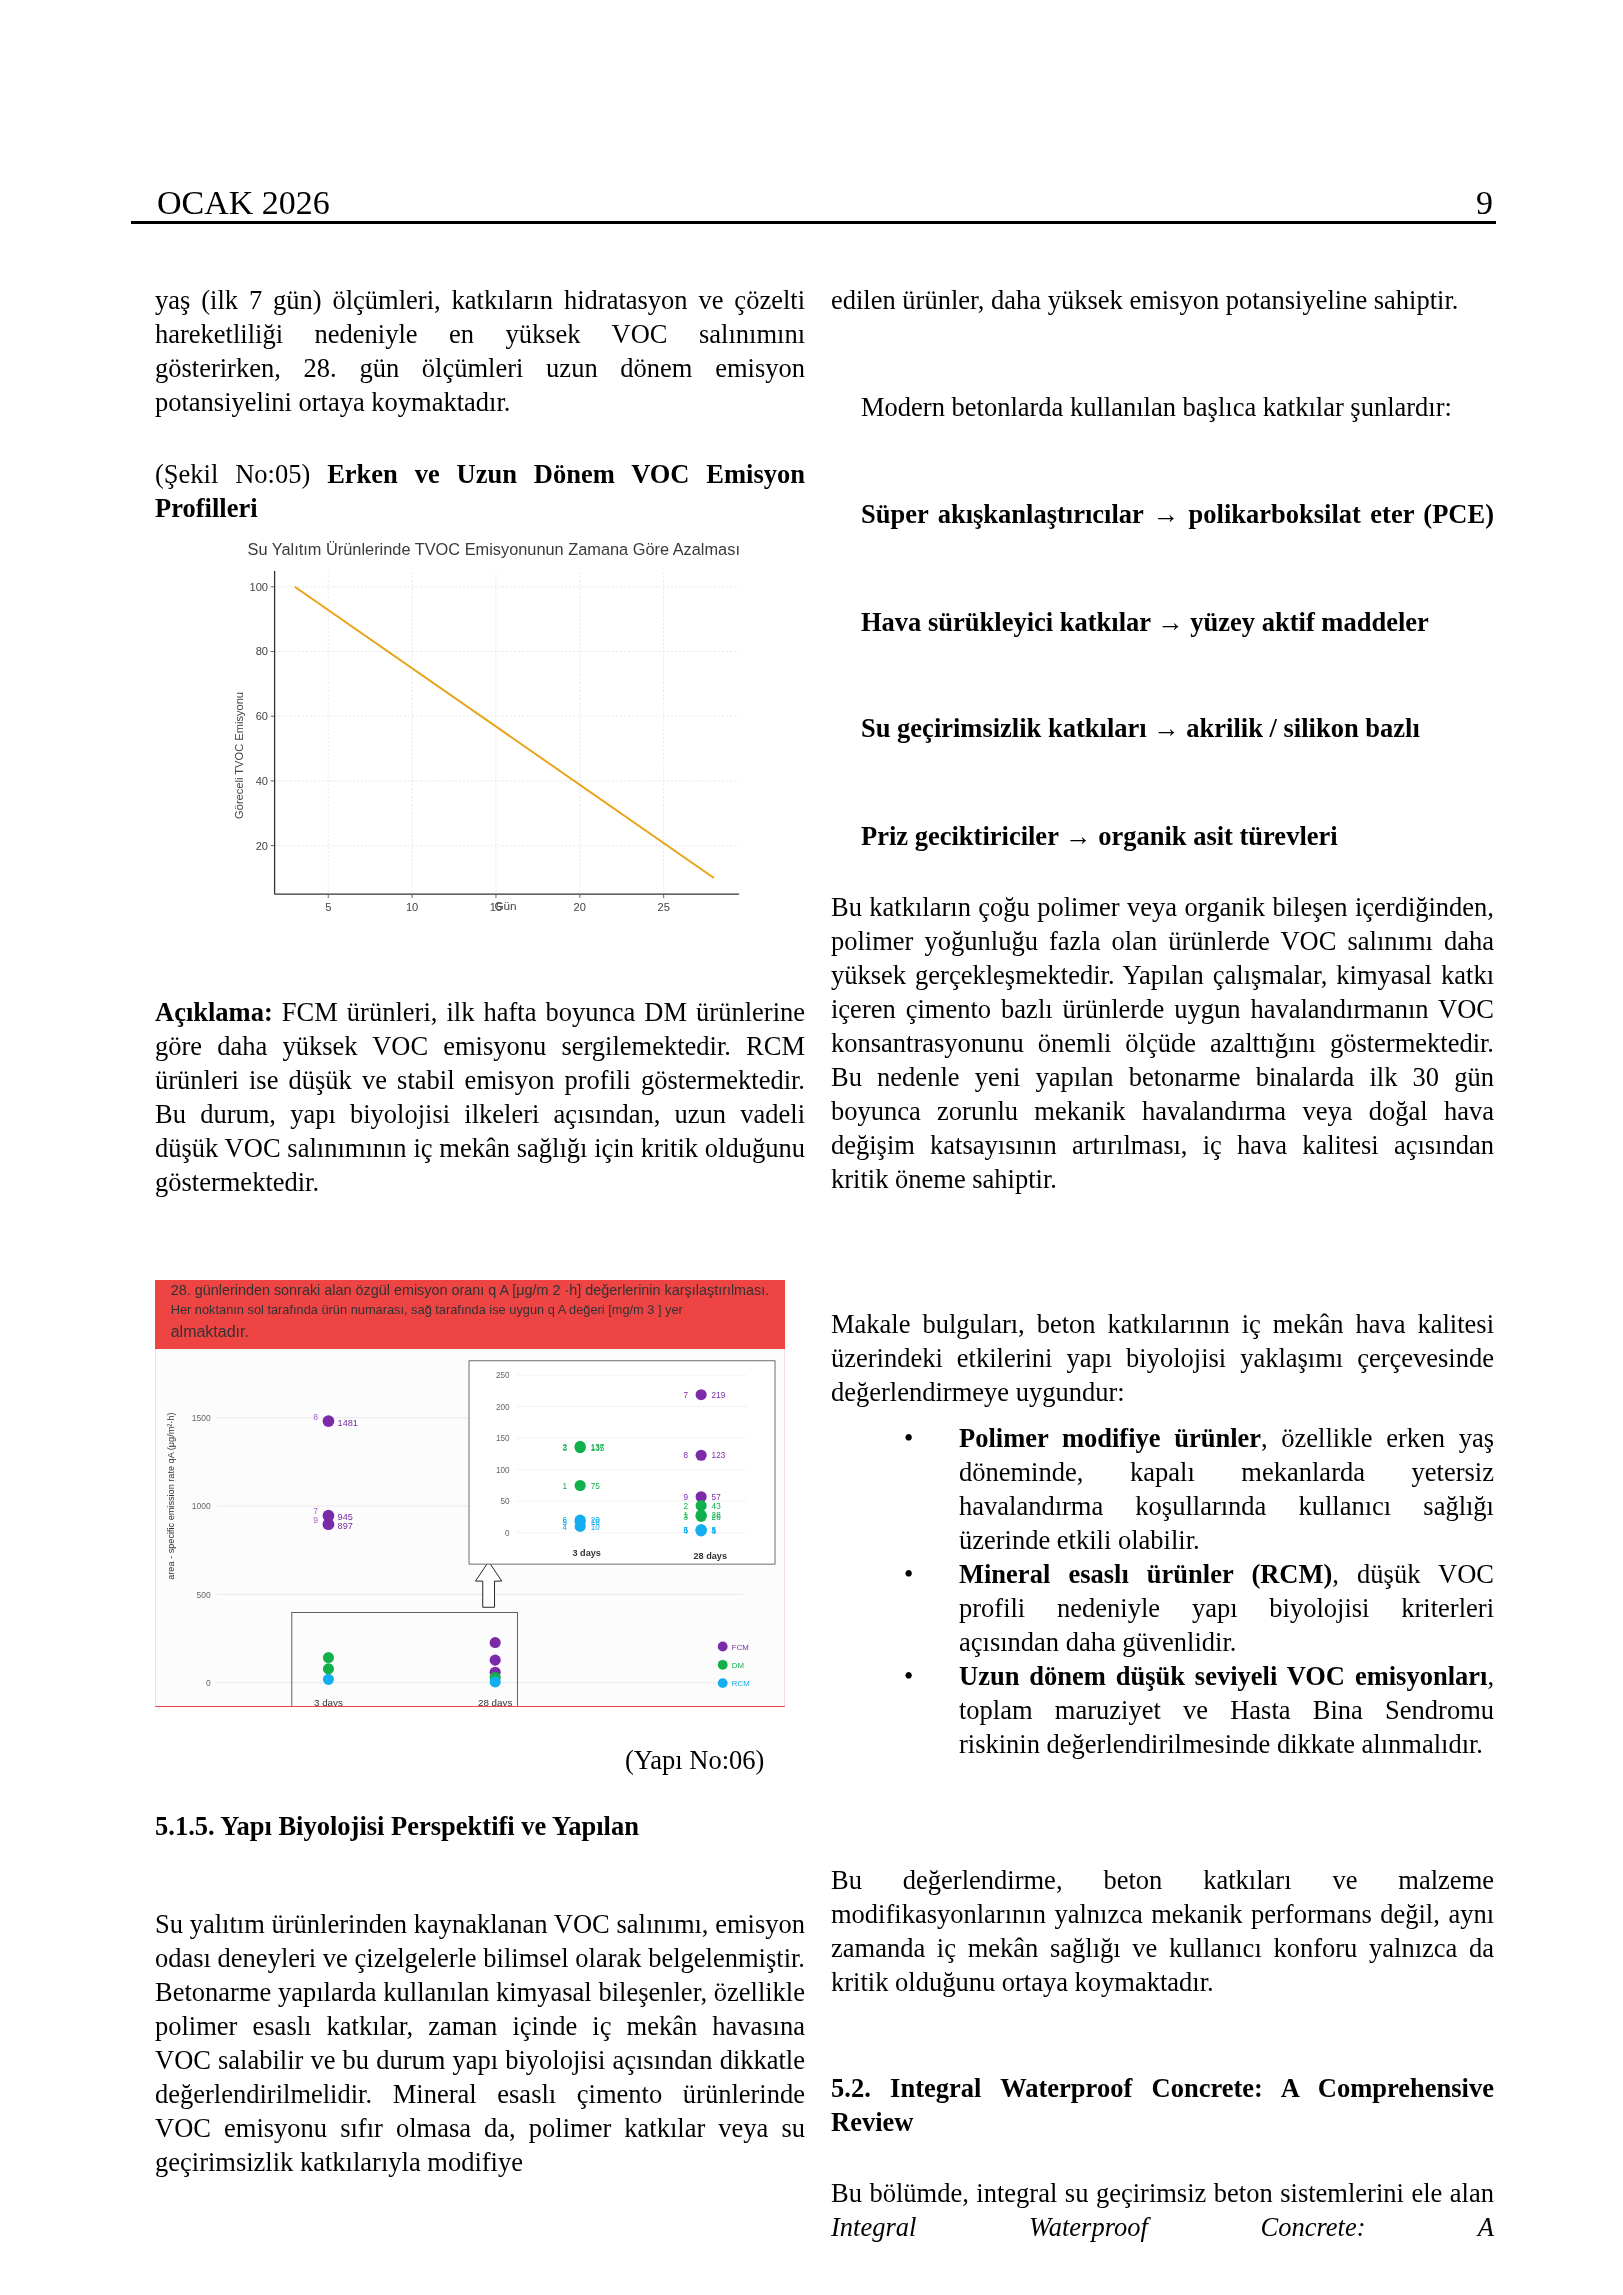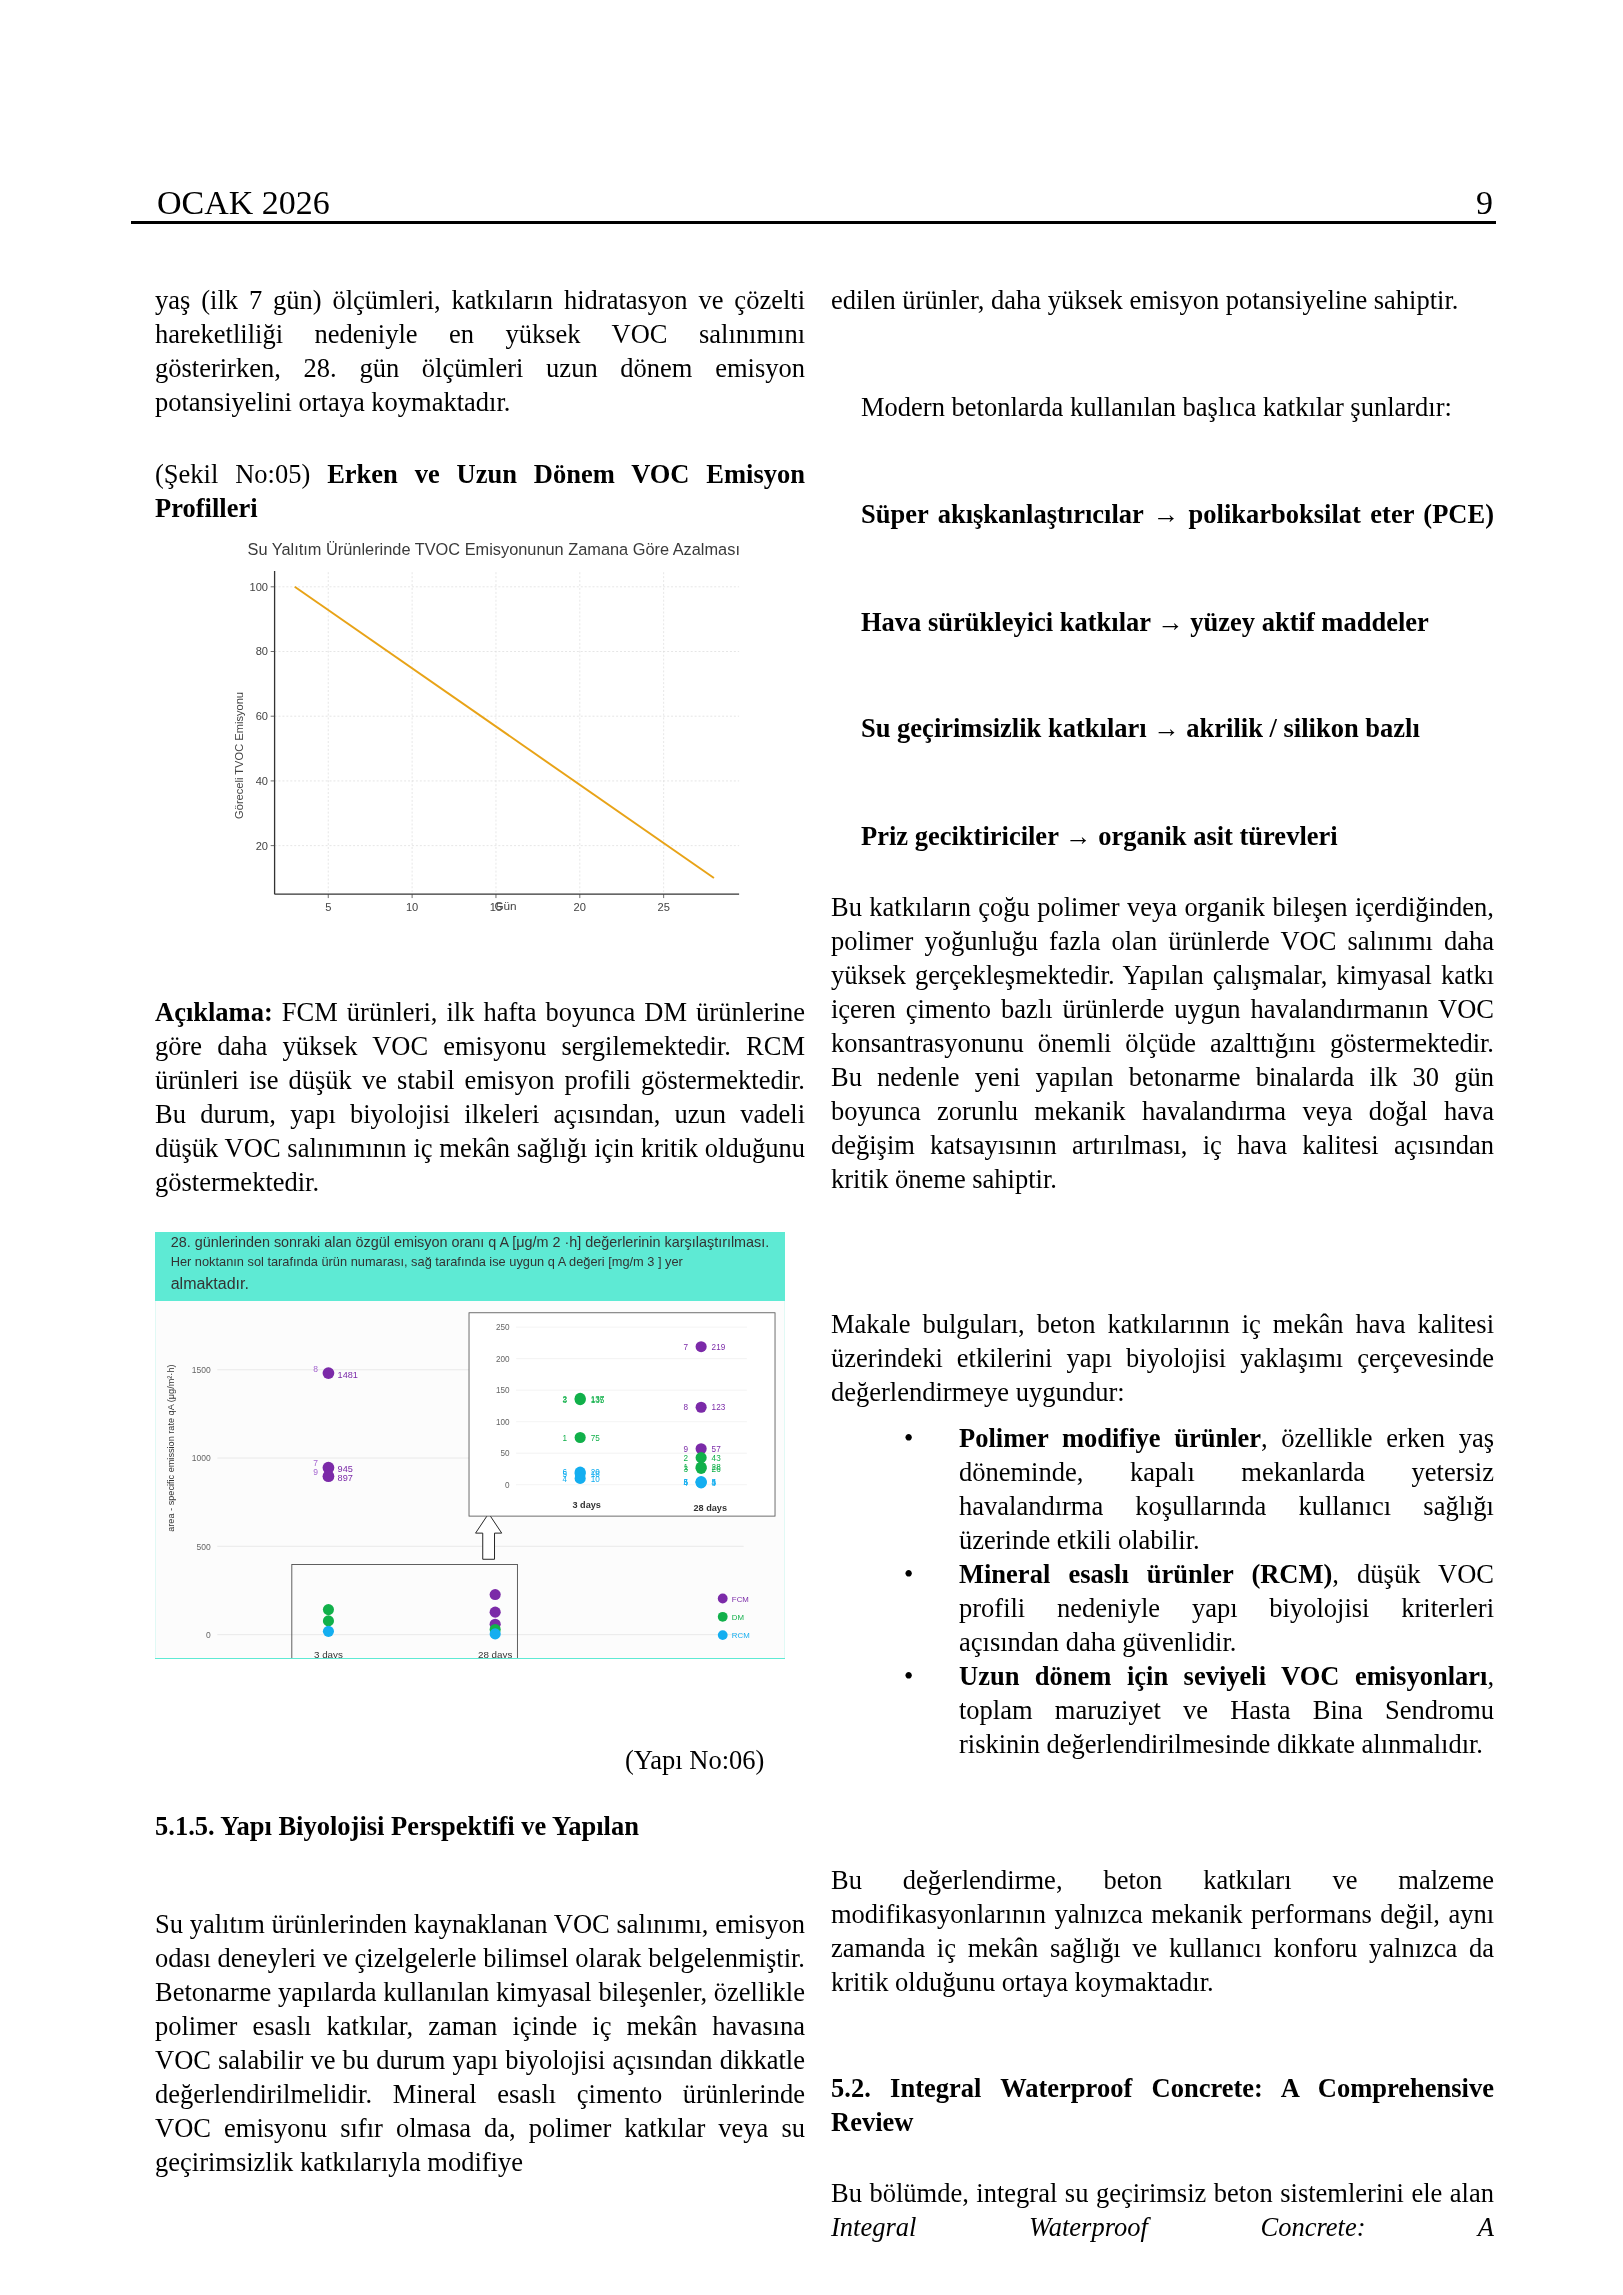--- a/index.html
+++ b/index.html
@@ -83,21 +83,21 @@
     </g>
   <text id="c1-xlabel" x="418" y="576" text-anchor="middle" font-size="18" fill="#444">Gün</text>
   <text id="c1-ylabel" x="0" y="0" text-anchor="middle" font-size="17" fill="#444" transform="translate(17,340) rotate(-90)">Göreceli TVOC Emisyonu</text>
 </svg>
 
 <p class="col left" style="top:968px;">
   <span class="b">Açıklama:</span>
   <span>FCM ürünleri, ilk hafta boyunca DM ürünlerine göre daha yüksek VOC emisyonu sergilemektedir. RCM ürünleri ise düşük ve stabil emisyon profili göstermektedir. Bu durum, yapı biyolojisi ilkeleri açısından, uzun vadeli düşük VOC salınımının iç mekân sağlığı için kritik olduğunu göstermektedir.</span>
 </p>
 
-<div class="abs" style="left:155px; top:1232px; width:630px; height:427px; background:#5eead4; overflow:hidden;">
+<div class="abs" style="left:155px; top:1280px; width:630px; height:427px; background:#ef4444; overflow:hidden;">
   <div class="fig-caption" style="position:absolute; left:15.7px; top:1.3px; width:608px; color:#333;">
     <div style="font-size:14.4px; line-height:18.3px; white-space:nowrap;">28. günlerinden sonraki alan özgül emisyon oranı q A [μg/m 2 ·h] değerlerinin karşılaştırılması.</div>
     <div style="font-size:12.8px; line-height:19.6px; white-space:nowrap;">Her noktanın sol tarafında ürün numarası, sağ tarafında ise uygun q A değeri [mg/m 3 ] yer</div>
     <div style="font-size:16px; line-height:26px;">almaktadır.</div>
   </div>
   <svg id="chart2" style="position:absolute; left:0; top:69px;" width="630" height="357" viewBox="0 0 963 546">
     <rect x="0" y="0" width="963" height="546" fill="#fcfcfc"></rect>
     <g id="c2-grid">
         <line x1="95" x2="900" y1="510.28735632183907" y2="510.28735632183907" stroke="#e6e6e6" stroke-width="1.2"></line>
         <line x1="95" x2="900" y1="375.2298850574713" y2="375.2298850574713" stroke="#e6e6e6" stroke-width="1.2"></line>
@@ -240,21 +240,21 @@
   <li>
     <span class="dot">•</span>
     <span class="b">Polimer modifiye ürünler</span><span>, özellikle erken yaş döneminde, kapalı mekanlarda yetersiz havalandırma koşullarında kullanıcı sağlığı üzerinde etkili olabilir.</span>
   </li>
   <li>
     <span class="dot">•</span>
     <span class="b">Mineral esaslı ürünler (RCM)</span><span>, düşük VOC profili nedeniyle yapı biyolojisi kriterleri açısından daha güvenlidir.</span>
   </li>
   <li>
     <span class="dot">•</span>
-    <span class="b">Uzun dönem için seviyeli VOC emisyonları</span><span>, toplam maruziyet ve Hasta Bina Sendromu riskinin değerlendirilmesinde dikkate alınmalıdır.</span>
+    <span class="b">Uzun dönem düşük seviyeli VOC emisyonları</span><span>, toplam maruziyet ve Hasta Bina Sendromu riskinin değerlendirilmesinde dikkate alınmalıdır.</span>
   </li>
 </ul>
 
 <p class="col right" style="top:1836px;">Bu değerlendirme, beton katkıları ve malzeme modifikasyonlarının yalnızca mekanik performans değil, aynı zamanda iç mekân sağlığı ve kullanıcı konforu yalnızca da kritik olduğunu ortaya koymaktadır.</p>
 
 <p class="col right b justify-last" style="top:2044px; text-align:justify;">
   <span>5.2. Integral Waterproof Concrete: A Comprehensive Review</span>
 </p>
 
 <p class="col right justify-last" style="top:2149px;">

